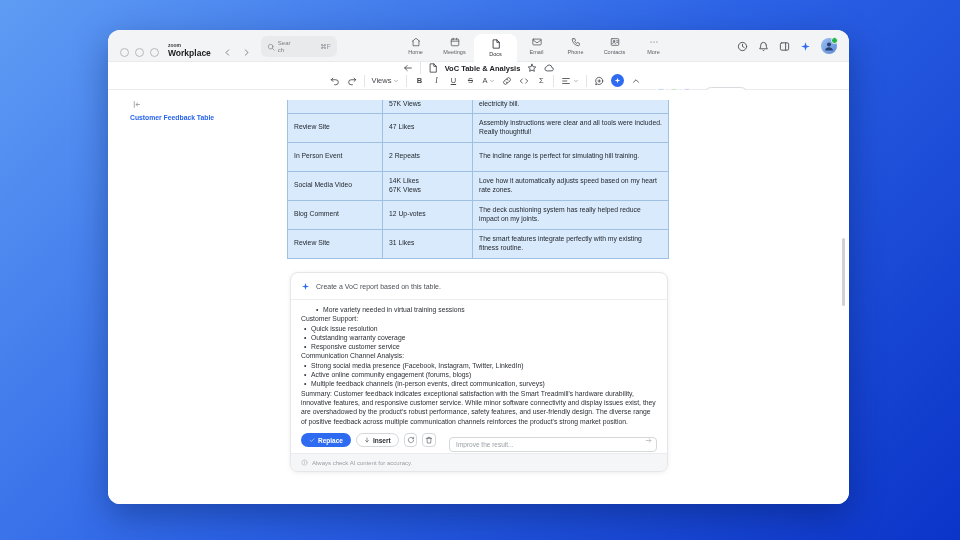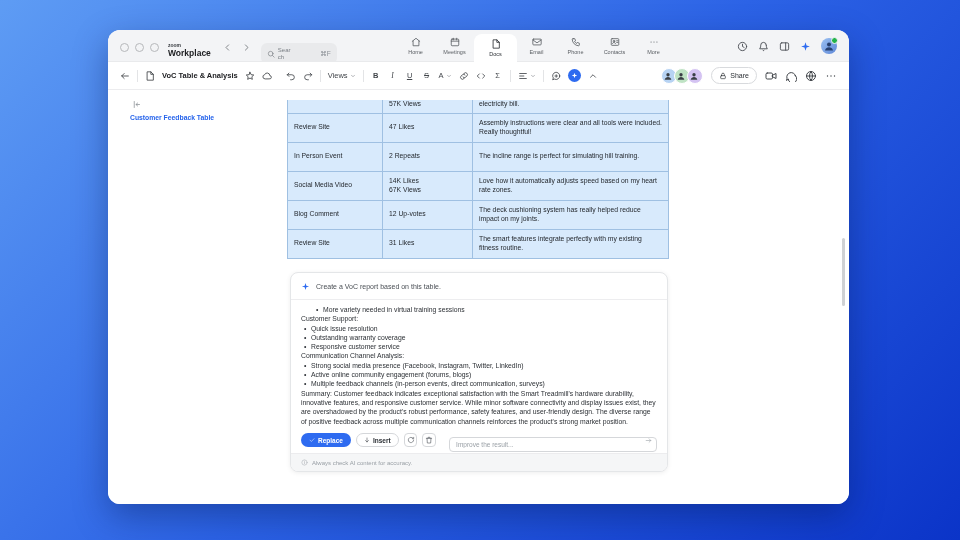--- a/index.html
+++ b/index.html
@@ -3,21 +3,21 @@
 <meta charset="utf-8">
 <style>
   html,body{margin:0;padding:0;width:960px;height:540px;overflow:hidden;
     font-family:"Liberation Sans","DejaVu Sans",sans-serif;}
   body{background:linear-gradient(135deg,#5e9cf4 0%,#2c63e6 50%,#0b34c8 100%);}
   .window{position:absolute;left:108px;top:30px;width:741px;height:474px;background:#fff;
     border-radius:12px;box-shadow:0 12px 34px rgba(3,20,80,.38);overflow:hidden;}
 
   
   .titlebar{position:absolute;left:0;top:0;right:0;height:32px;background:#f3f4f6;
-    border-bottom:1px solid #e9eaec;display:flex;align-items:flex-start;padding:13px 12px;box-sizing:border-box;}
+    border-bottom:1px solid #e9eaec;display:flex;align-items:flex-end;padding:4px 12px;box-sizing:border-box;}
   .traffic{display:flex;gap:6px;align-items:center;}
   .tl{width:7px;height:7px;border-radius:50%;border:1px solid #b6b8bb;background:transparent;}
   .logo{margin-left:9px;line-height:1;}
   .logo .z{font-size:5px;font-weight:700;color:#33373c;display:block;margin-bottom:1px;}
   .logo .w{font-size:8.5px;font-weight:700;color:#202124;display:block;}
   .navarrows{display:flex;gap:10px;margin-left:12px;color:#5f6368;}
   .navarrows .ic{width:9px;height:9px;}
   .searchpill{margin-left:10px;width:76px;height:21px;background:#e9eaec;border-radius:6px;
     display:flex;align-items:center;padding:0 6px;box-sizing:border-box;color:#7a7f85;}
   .searchpill .ic{width:8px;height:8px;flex:none;}
@@ -33,21 +33,21 @@
   .tb-right .ic{width:11px;height:11px;}
   .tb-right .ic.sparkle{color:#2e6bf0;}
   .avatar{width:16px;height:16px;border-radius:50%;background:linear-gradient(135deg,#9cc2f2,#5d87d8);
     position:relative;color:#27406e;}
   .avatar .ic{width:12px;height:12px;position:absolute;left:2px;top:2px;}
   .avatar .dot{position:absolute;right:-1px;top:-1px;width:5px;height:5px;border-radius:50%;
     background:#23b34a;border:1px solid #f3f4f6;}
 
   
   .doctoolbar{position:absolute;left:0;top:32px;right:0;height:28px;background:#fff;
-    border-bottom:1px solid #ececee;display:flex;align-items:center;padding:0 12px;box-sizing:border-box;color:#3c4043;}
+    border-bottom:1px solid #ececee;display:flex;align-items:center;padding:0 20px;box-sizing:border-box;color:#3c4043;flex-direction:column;}
   .dt-left{display:flex;align-items:center;gap:7px;}
   .dt-left .ic{width:10px;height:10px;}
   .vdiv{width:1px;height:12px;background:#e3e4e6;}
   .doctitle{font-size:7.5px;font-weight:700;color:#202124;white-space:nowrap;}
   .dt-center{display:flex;align-items:center;gap:7px;margin-left:14px;}
   .tbtn{display:flex;align-items:center;gap:2px;color:#42464b;font-size:7.5px;}
   .tbtn .ic{width:10px;height:10px;}
   .tbtn .chev{width:6px;height:6px;color:#6a6f75;}
   .fmt{font-size:7.5px;width:10px;text-align:center;color:#42464b;}
   .fmt.bold{font-weight:700;}

